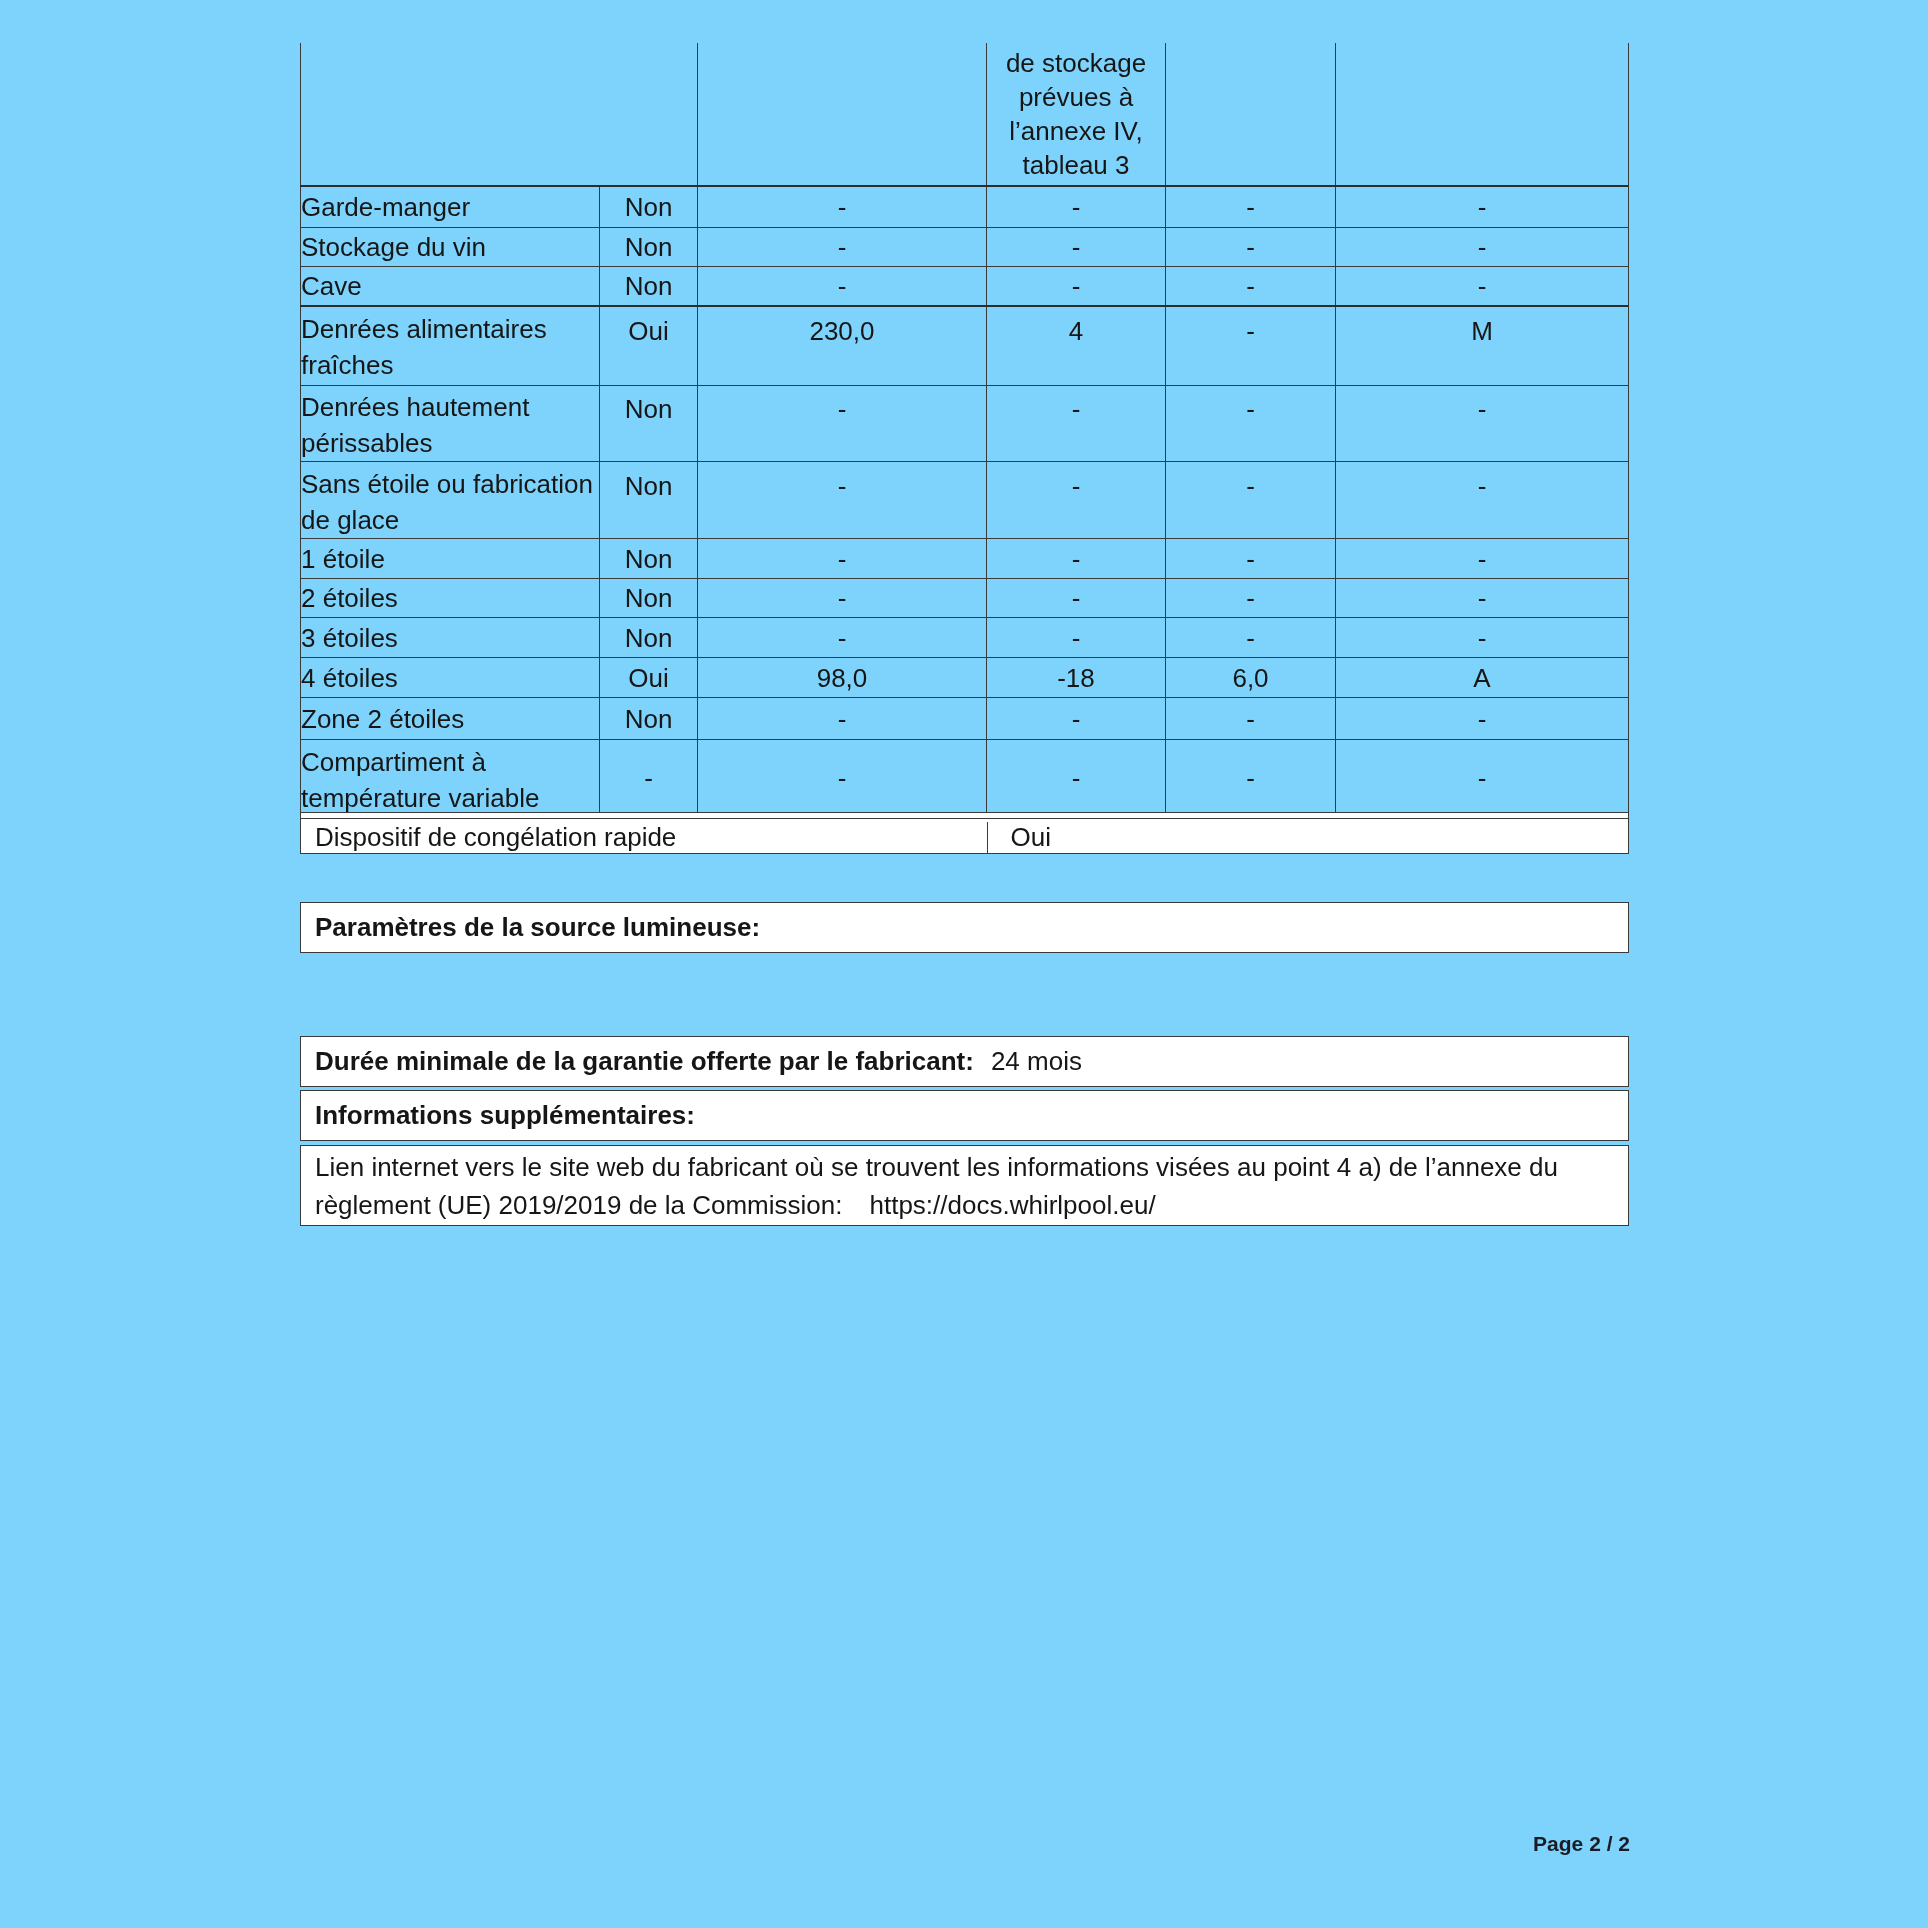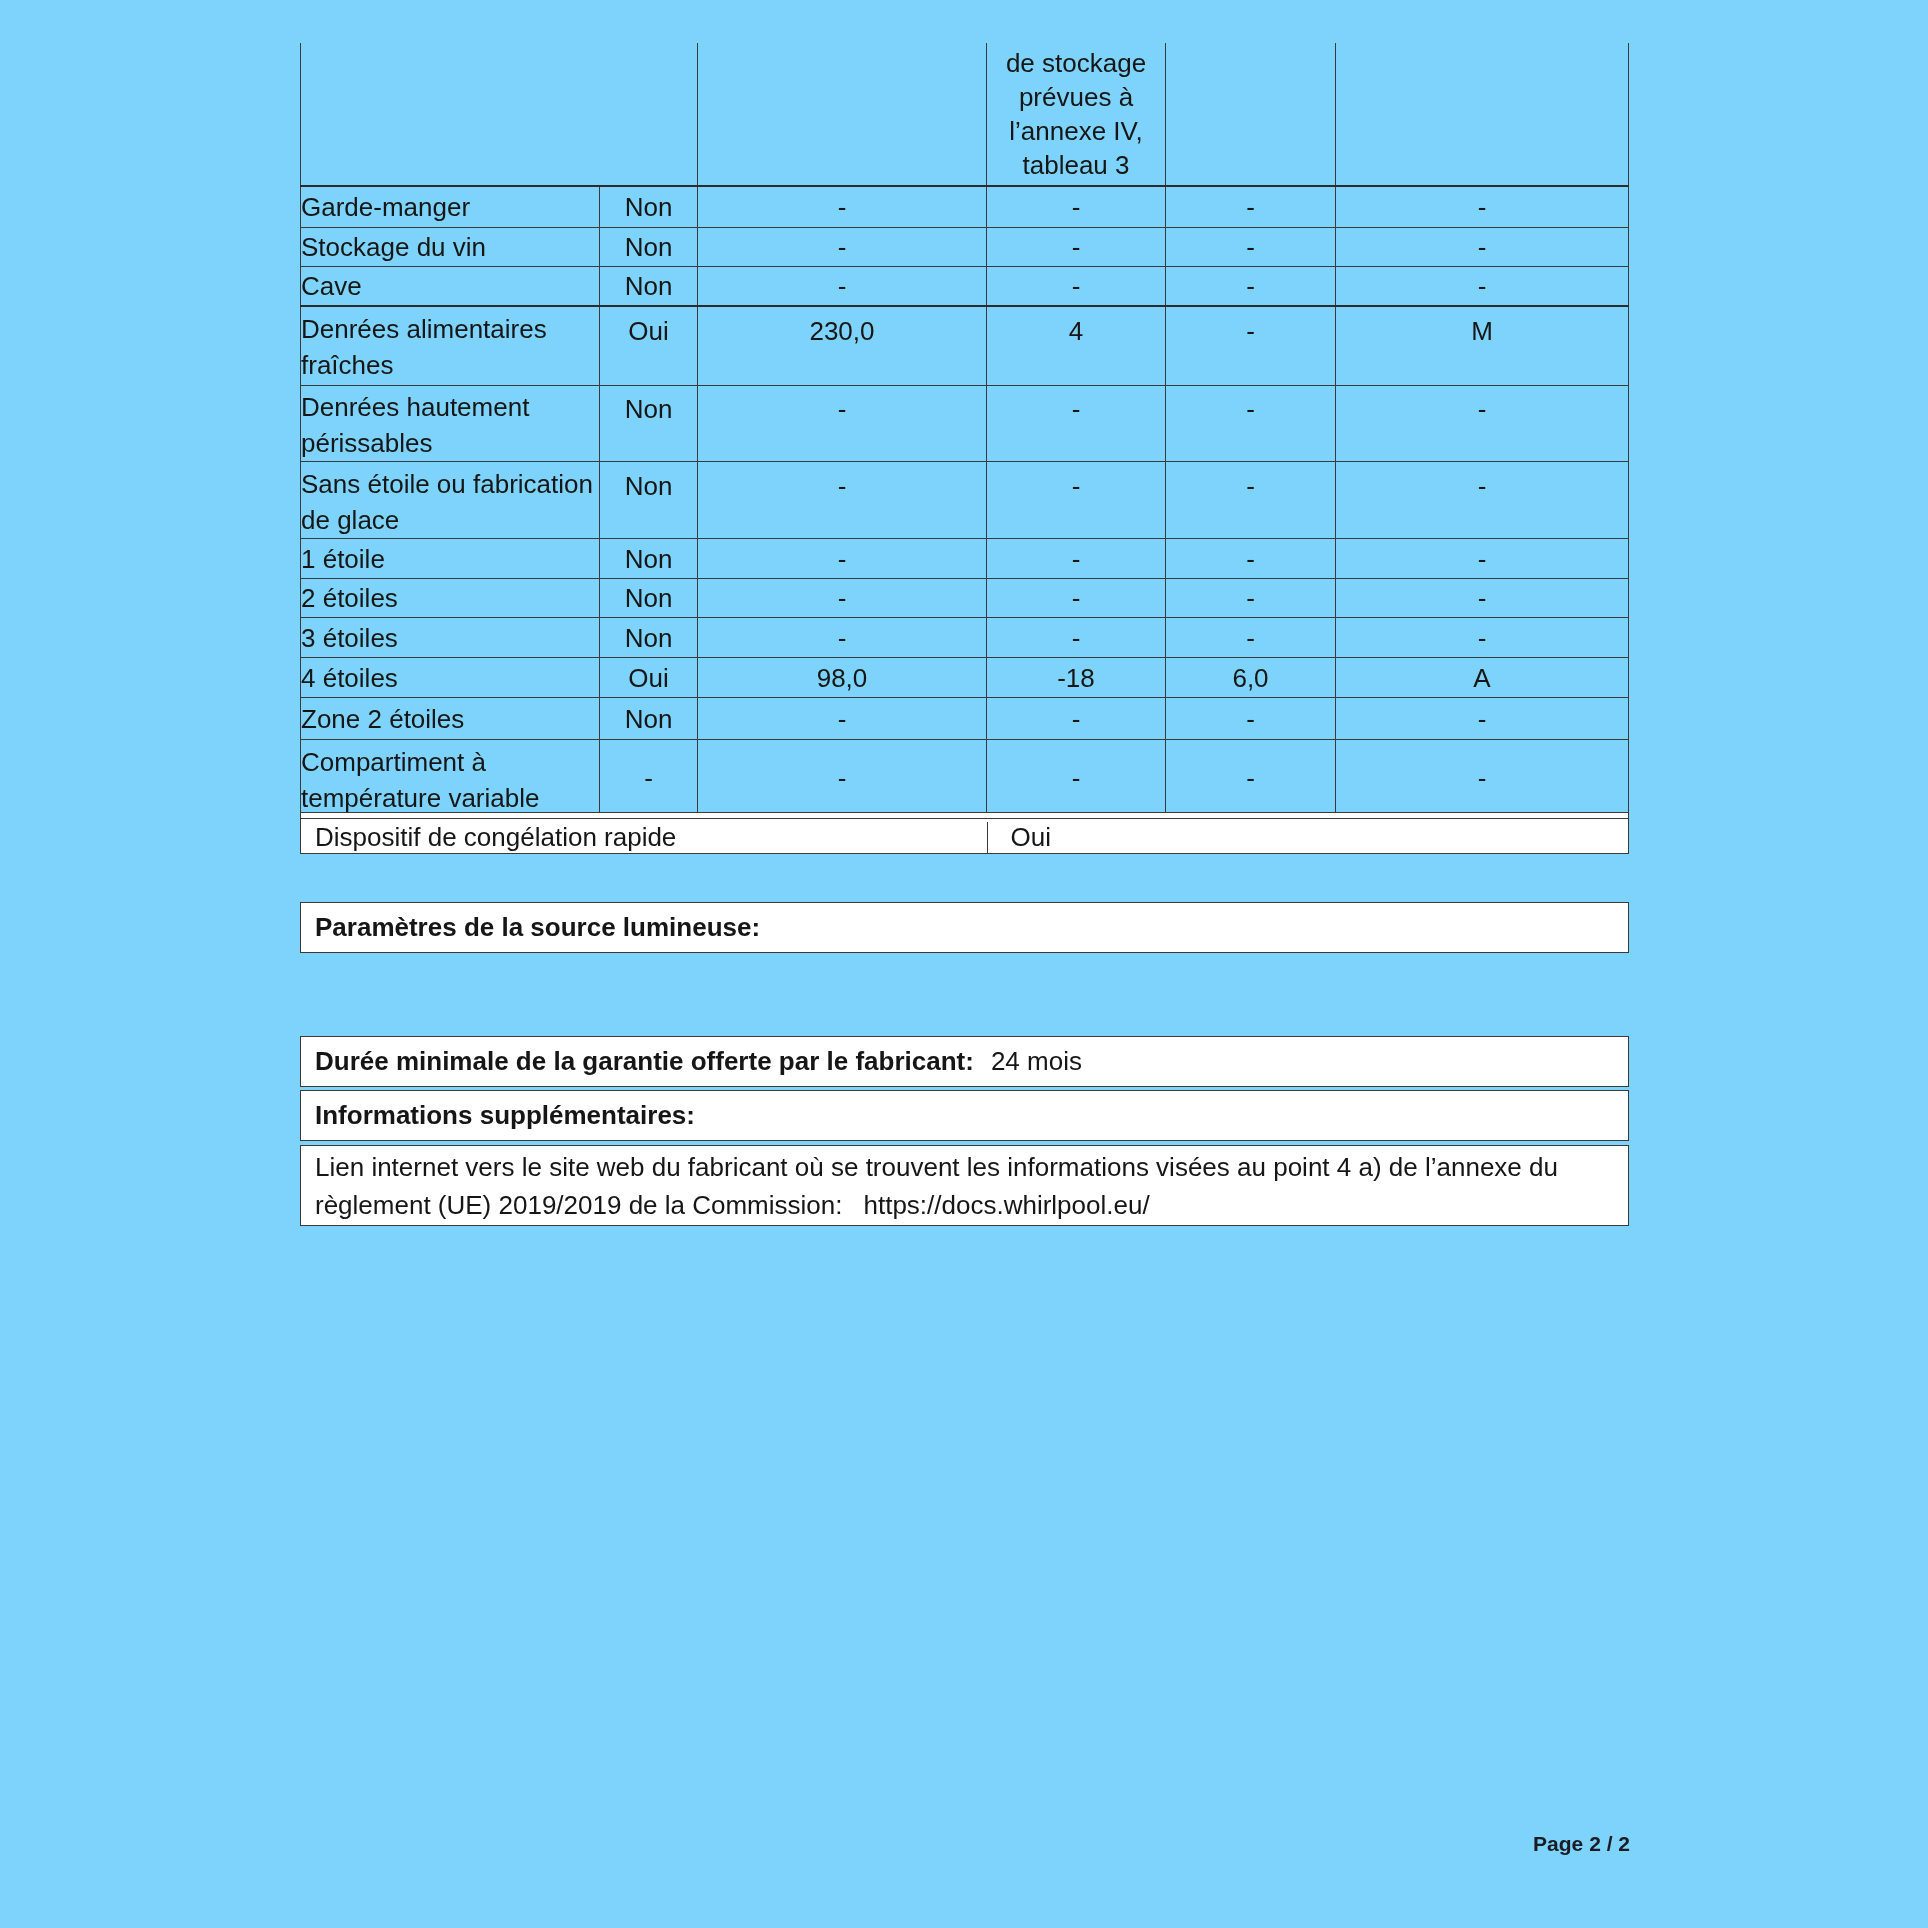--- a/index.html
+++ b/index.html
@@ -40,21 +40,21 @@
     font-size:26px;background:#fff;
   }
   .box .bold{font-weight:bold;}
   .sect{padding:8.5px 0 0 14px;font-weight:bold;}
   .tworow{display:flex;align-items:stretch;}
   .tworow .cl{width:686px;display:flex;align-items:center;padding-left:14px;box-sizing:border-box;}
   .tworow .cr{flex:1;border-left:1.9px solid #3a3a3a;display:flex;align-items:center;padding-left:22.6px;box-sizing:border-box;}
   .lightrow2{border-top:1.9px solid #3a3a3a;}
   .inline-val{margin-left:17px;font-weight:normal;margin-top:8px;}
   .lien-line{padding-left:14px;line-height:38px;}
-  .lien-url{margin-left:21px;}
+  .lien-url{margin-left:27px;}
 
   .pagenum{
     position:absolute;right:298px;top:1832px;
     font-size:21px;font-weight:bold;color:#1b1b24;
   }
 </style>
 </head>
 <body>
 
 <div class="page">

